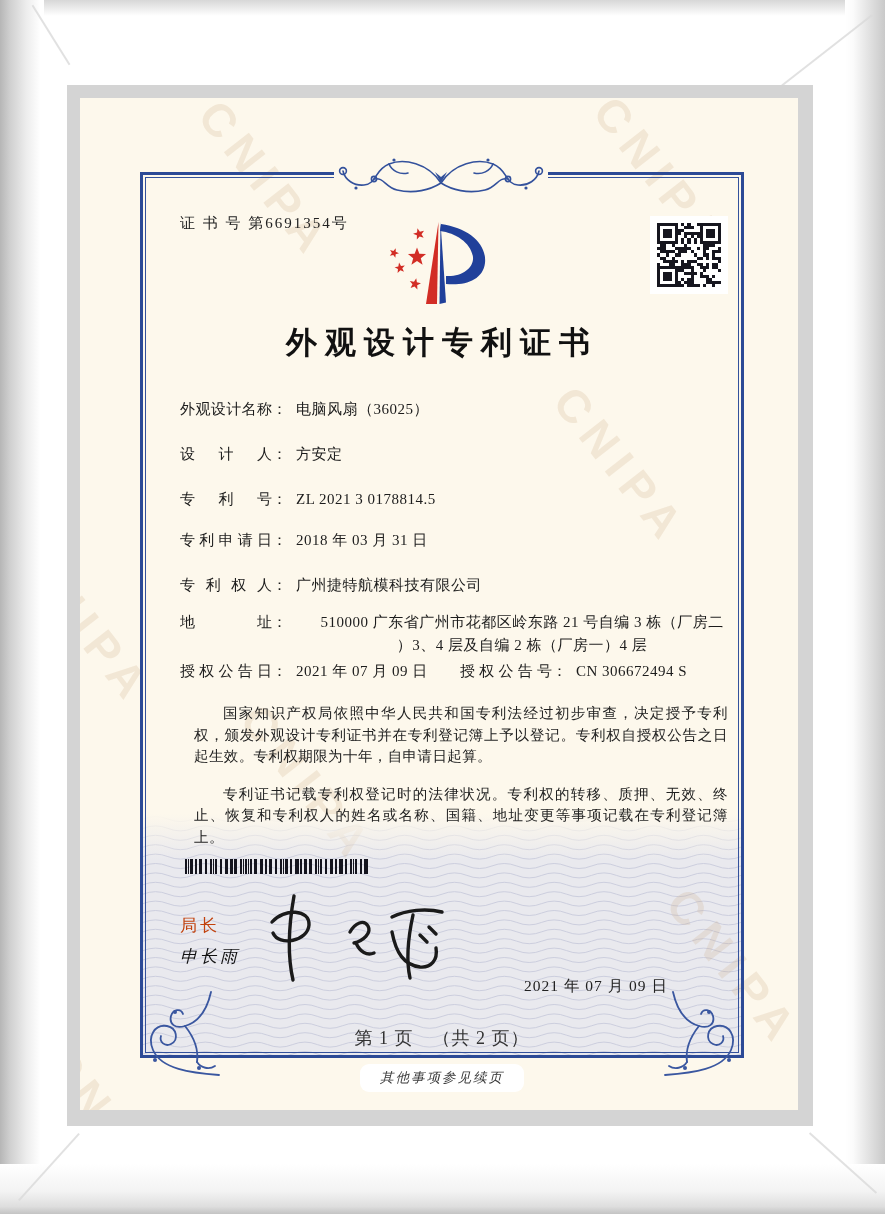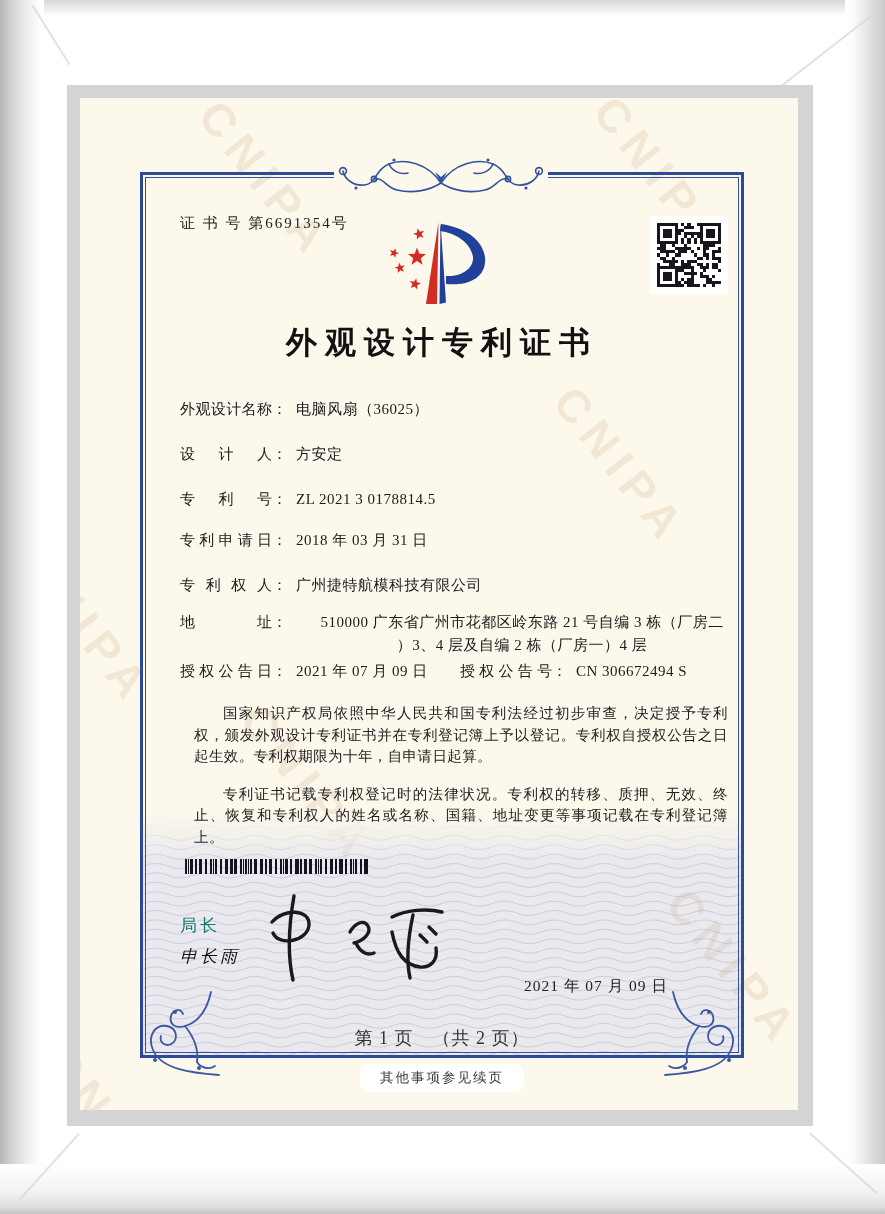--- a/index.html
+++ b/index.html
@@ -56,30 +56,30 @@
   .body-text{left:98px;top:589px;width:566px;z-index:6;font-size:14.5px;line-height:21.5px;
              color:#222;text-align:justify;}
   .body-text p{margin:16px;text-indent:2em;letter-spacing:.4px;}
 
   .barcode{left:105px;top:761px;width:183px;height:15px;z-index:6;
     background:
       repeating-linear-gradient(90deg,#14141e 0 2px,rgba(0,0,0,0) 2px 5px),
       repeating-linear-gradient(90deg,#14141e 0 1px,rgba(0,0,0,0) 1px 7px),
       repeating-linear-gradient(90deg,rgba(0,0,0,0) 0 3px,#14141e 3px 4px,rgba(0,0,0,0) 4px 11px);}
 
-  .signer-title{left:100px;top:816px;font-size:17px;color:#0f766e;z-index:6;
+  .signer-title{left:100px;top:816px;font-size:17px;color:#c2410c;z-index:6;
                 font-family:Liberation Mono, monospace;letter-spacing:3px;}
   .signer-name{left:100px;top:847px;font-size:17px;color:#111;z-index:6;
                font-family:"Liberation Sans","DejaVu Sans",sans-serif;letter-spacing:3px;font-style:italic;}
   .signature{left:172px;top:782px;z-index:7;}
   .issue-date{left:400px;top:878px;width:232px;text-align:center;font-size:15.5px;color:#222;z-index:6;letter-spacing:1px;}
   .page-info{left:60px;top:928px;width:604px;text-align:center;font-size:18px;color:#333;z-index:6;letter-spacing:1px;}
   .footer-note-wrap{left:60px;top:966px;width:604px;text-align:center;z-index:6;}
   .footer-note{display:inline-block;background:#ffffff;padding:5px 20px;border-radius:9px;
-               font-size:13.5px;color:#3a3a3a;letter-spacing:2px;}
+               font-size:13.5px;color:#3a3a3a;letter-spacing:2px;font-style:italic;}
 </style>
 </head>
 <body>
 
 <div class="stage">
 
   <div class="abs frame-top"></div>
   <div class="abs frame-left"></div>
   <div class="abs frame-right"></div>
   <div class="abs frame-bottom"></div>

